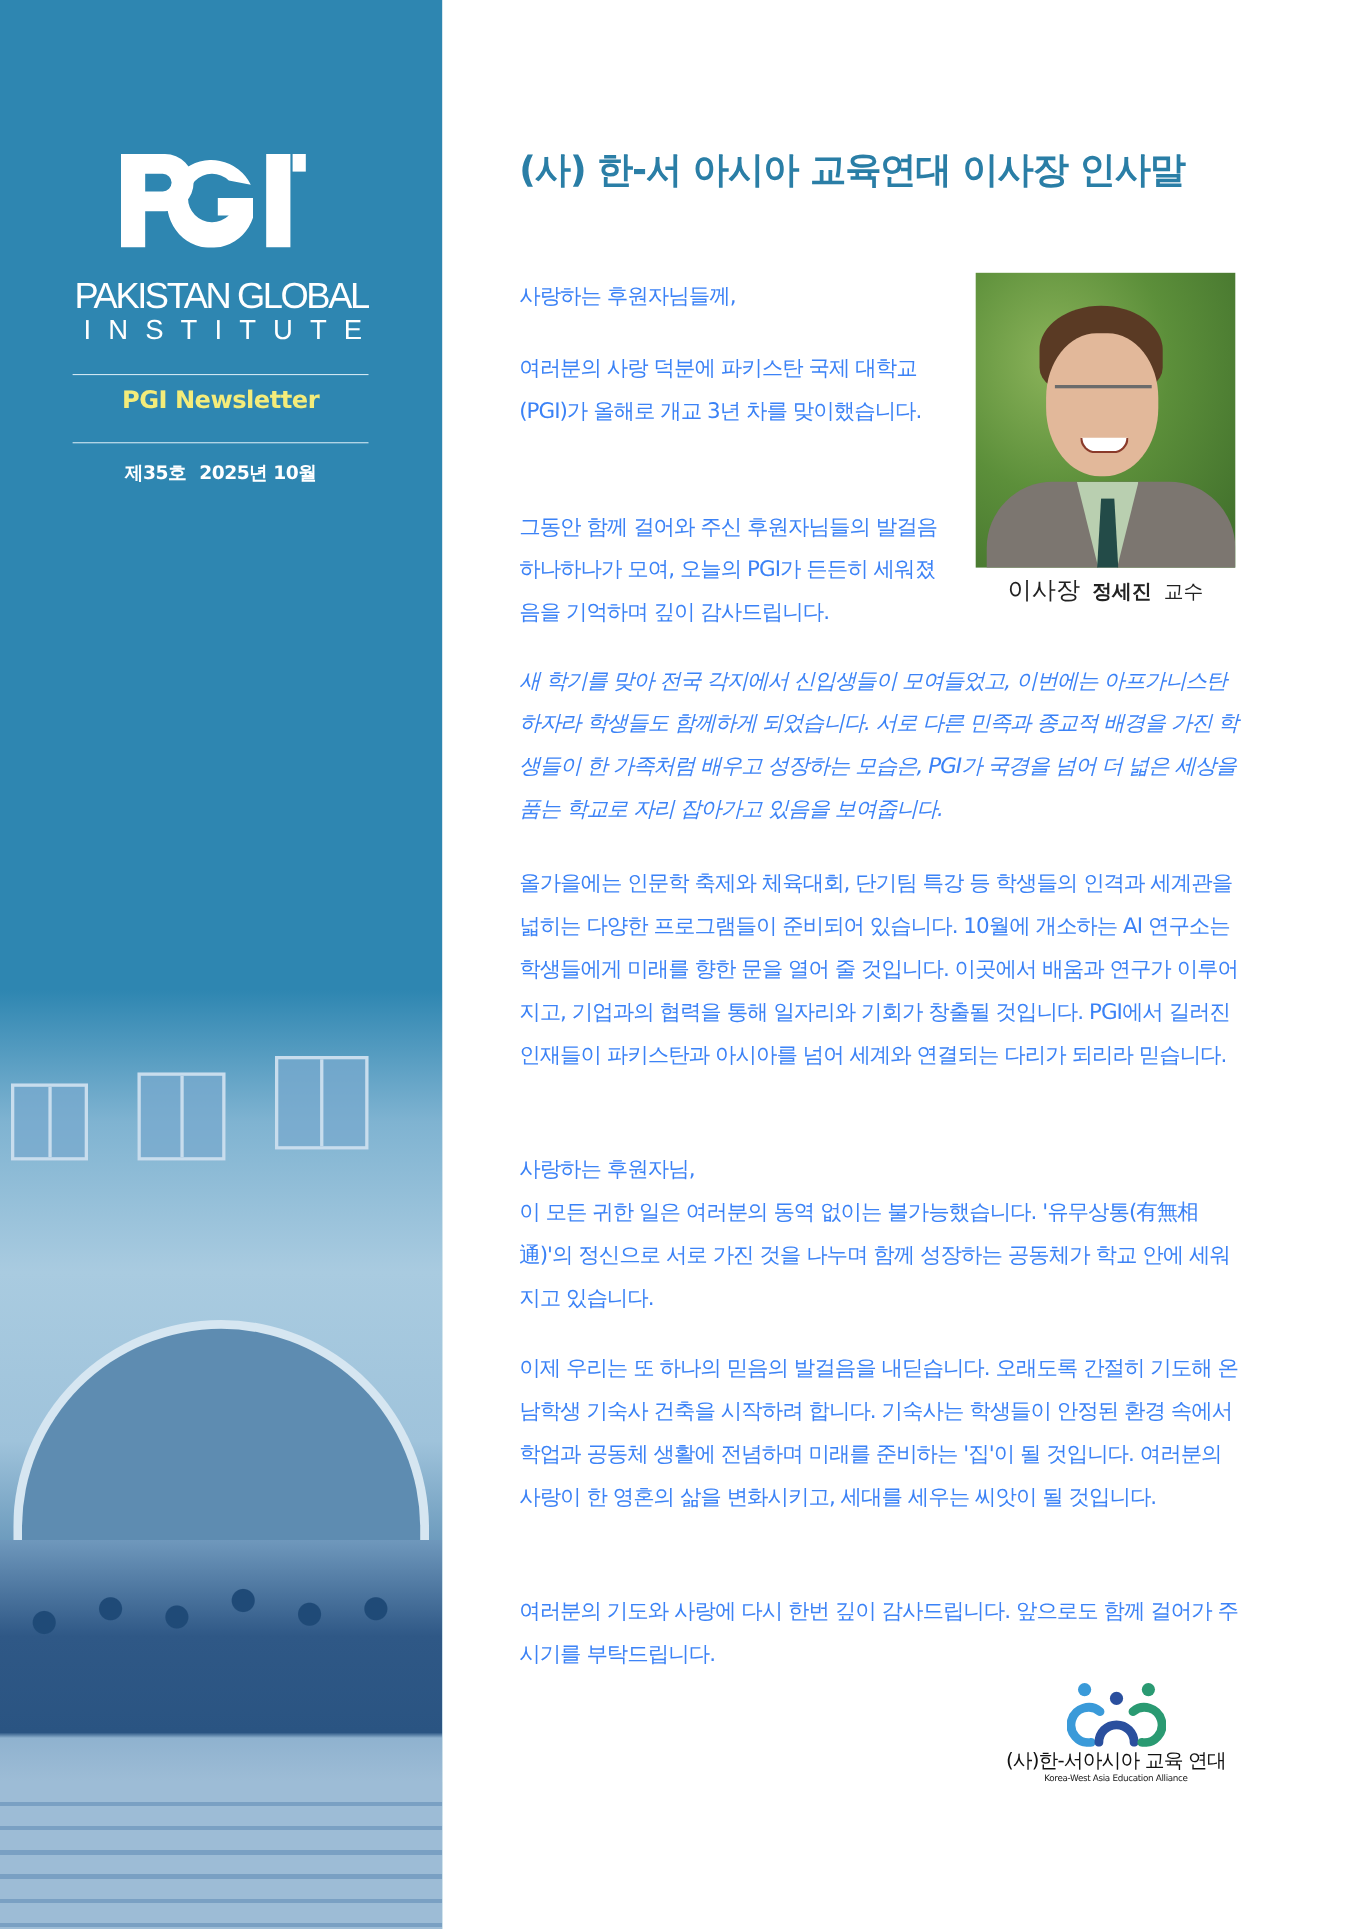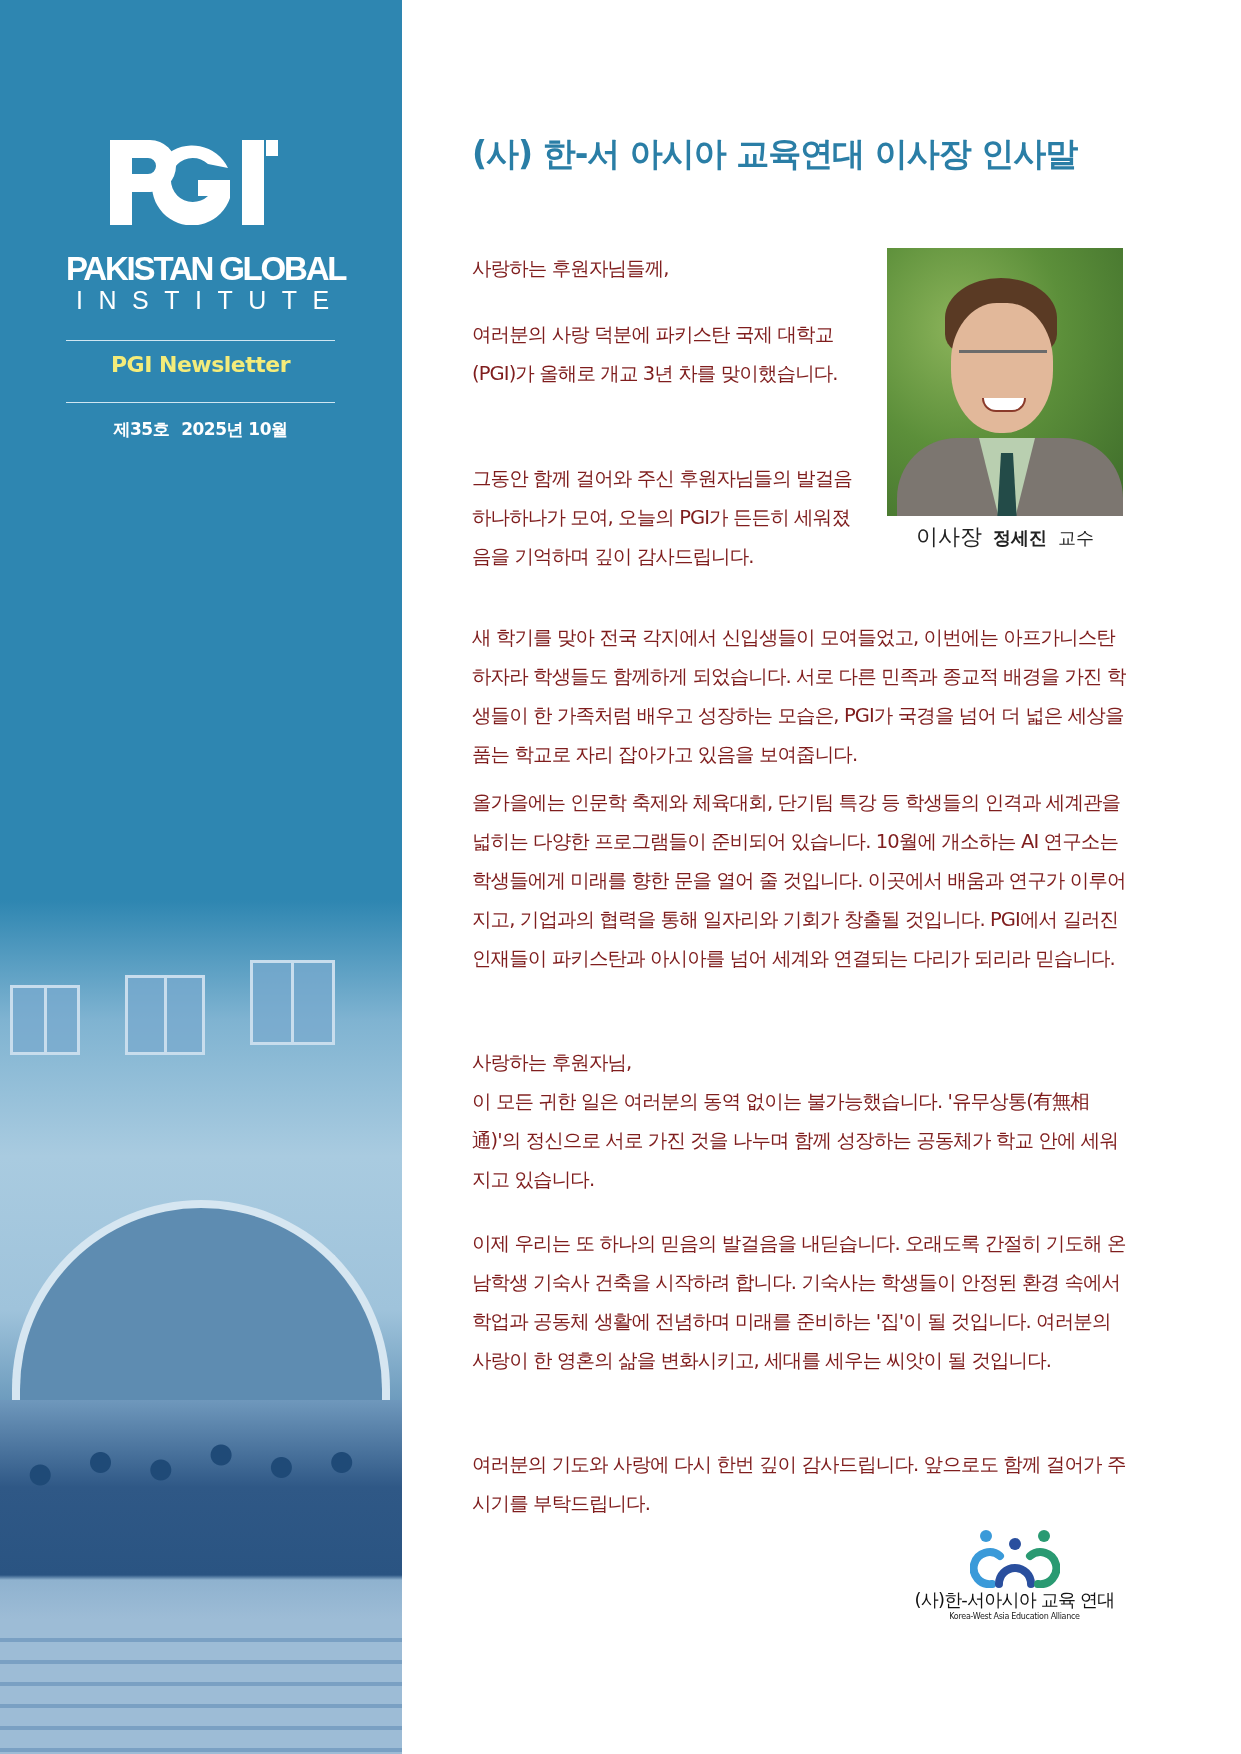--- a/index.html
+++ b/index.html
@@ -12,21 +12,21 @@
       background: #2e86b1; overflow: hidden;
     }
     .logo-mark {
       position: absolute; left: 110px; top: 140px; width: 180px; height: 85px;
     }
     .inst-name {
       position: absolute; left: 66px; top: 252px; width: 270px;
       color: #ffffff; text-align: center;
     }
     .inst-line1 {
-      font-family: "Liberation Sans", sans-serif; font-weight: bold;
+      font-family: "Liberation Sans", sans-serif; font-weight: normal;
       font-size: 33px; letter-spacing: -2.2px; line-height: 34px; white-space: nowrap;
     }
     .inst-line2 {
       font-family: "Liberation Sans", sans-serif;
       font-size: 25px; letter-spacing: 15.5px; line-height: 28px; padding-left: 10px; white-space: nowrap;
     }
     .rule {
       position: absolute; left: 66px; width: 269px; height: 1px; background: #cfe6f2;
     }
     .newsletter-title {
@@ -72,21 +72,21 @@
       background: repeating-linear-gradient(to bottom, #9dbcd6 0 18px, #7aa0c3 18px 22px);
     }
 
     
     .main { position: absolute; left: 402px; top: 0; width: 839px; height: 1754px; }
     .page-title {
       position: absolute; left: 70px; top: 132px; font-size: 33px; font-weight: bold;
       color: #2a7ea6; letter-spacing: -1px; white-space: nowrap;
     }
     .body-text {
-      position: absolute; left: 70px; font-size: 19.5px; line-height: 39px; color: #7f1d1d;
+      position: absolute; left: 70px; font-size: 19.5px; line-height: 39px; color: #3b82f6;
       letter-spacing: -0.9px;
     }
     .narrow { width: 385px; }
     .wide { width: 660px; }
     .portrait {
       position: absolute; left: 485px; top: 248px; width: 236px; height: 268px; overflow: hidden;
       background: radial-gradient(ellipse at 30% 30%, #8bb35a 0%, #5c8f3a 45%, #3d6b2a 100%);
     }
     .portrait .hair {
       position: absolute; left: 58px; top: 30px; width: 112px; height: 80px; border-radius: 50% 50% 30% 30%;
@@ -183,21 +183,21 @@
     <div class="face"></div>
     <div class="glasses"></div>
     <div class="smile"></div>
   </div>
   <div class="caption">
     <span class="role">이사장</span>
     <span class="name">정세진</span>
     <span class="suffix">교수</span>
   </div>
 
-  <p class="body-text wide" style="top:618px;">새 학기를 맞아 전국 각지에서 신입생들이 모여들었고, 이번에는 아프가니스탄 하자라 학생들도 함께하게 되었습니다. 서로 다른 민족과 종교적 배경을 가진 학생들이 한 가족처럼 배우고 성장하는 모습은, PGI가 국경을 넘어 더 넓은 세상을 품는 학교로 자리 잡아가고 있음을 보여줍니다.</p>
+  <p class="body-text wide" style="top:599px;font-style:italic;">새 학기를 맞아 전국 각지에서 신입생들이 모여들었고, 이번에는 아프가니스탄 하자라 학생들도 함께하게 되었습니다. 서로 다른 민족과 종교적 배경을 가진 학생들이 한 가족처럼 배우고 성장하는 모습은, PGI가 국경을 넘어 더 넓은 세상을 품는 학교로 자리 잡아가고 있음을 보여줍니다.</p>
   <p class="body-text wide" style="top:783px;">올가을에는 인문학 축제와 체육대회, 단기팀 특강 등 학생들의 인격과 세계관을 넓히는 다양한 프로그램들이 준비되어 있습니다. 10월에 개소하는 AI 연구소는 학생들에게 미래를 향한 문을 열어 줄 것입니다. 이곳에서 배움과 연구가 이루어지고, 기업과의 협력을 통해 일자리와 기회가 창출될 것입니다. PGI에서 길러진 인재들이 파키스탄과 아시아를 넘어 세계와 연결되는 다리가 되리라 믿습니다.</p>
   <p class="body-text wide" style="top:1082px;">이 모든 귀한 일은 여러분의 동역 없이는 불가능했습니다. '유무상통(有無相通)'의 정신으로 서로 가진 것을 나누며 함께 성장하는 공동체가 학교 안에 세워지고 있습니다.</p>
   <p class="body-text wide" style="top:1043px;">사랑하는 후원자님,</p>
   <p class="body-text wide" style="top:1224px;">이제 우리는 또 하나의 믿음의 발걸음을 내딛습니다. 오래도록 간절히 기도해 온 남학생 기숙사 건축을 시작하려 합니다. 기숙사는 학생들이 안정된 환경 속에서 학업과 공동체 생활에 전념하며 미래를 준비하는 '집'이 될 것입니다. 여러분의 사랑이 한 영혼의 삶을 변화시키고, 세대를 세우는 씨앗이 될 것입니다.</p>
   <p class="body-text wide" style="top:1445px;">여러분의 기도와 사랑에 다시 한번 깊이 감사드립니다. 앞으로도 함께 걸어가 주시기를 부탁드립니다.</p>
 
   <div class="org-logo">
     <svg width="90" height="60" viewBox="0 0 90 60">
       <circle cx="16" cy="8" r="6" fill="#3a9ad9"></circle>
       <circle cx="45" cy="16" r="6" fill="#2a4f9e"></circle>

